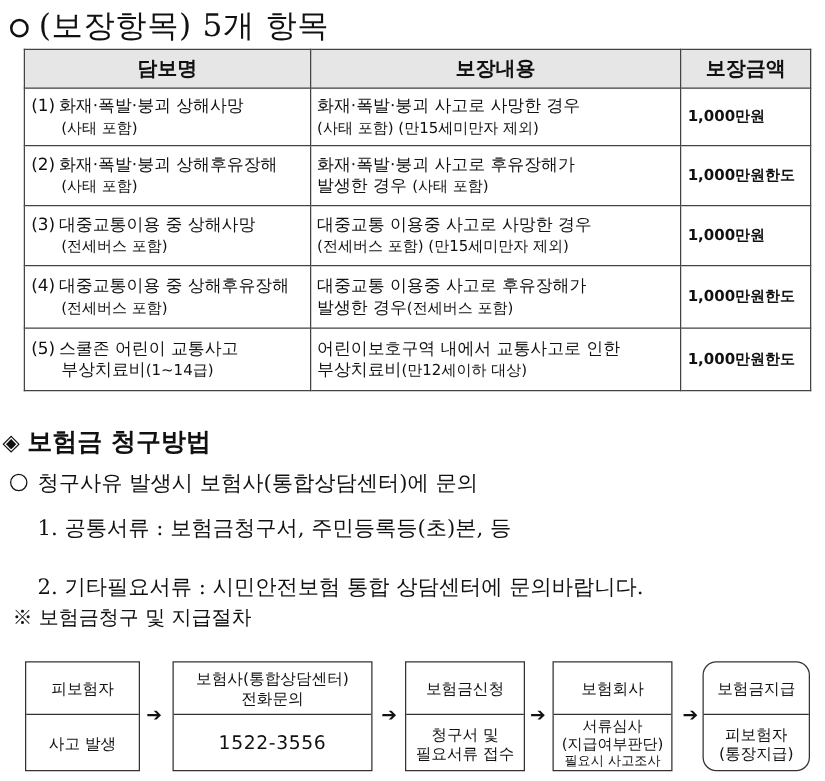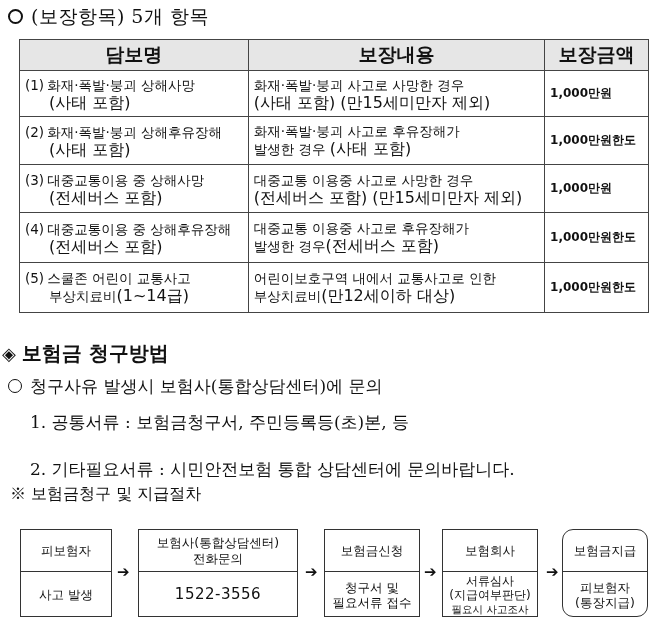--- a/index.html
+++ b/index.html
@@ -1,30 +1,30 @@
 <!DOCTYPE html>
 <html><head>
 <meta charset="utf-8">
 <style>
   * { box-sizing: border-box; margin: 0; padding: 0; }
   html, body { width: 660px; height: 625px; background: #ffffff; overflow: hidden; }
   body { position: relative; color: #111; font-family: "DejaVu Sans", "Liberation Sans", sans-serif; }
 
   .serif { font-family: "DejaVu Serif", "Liberation Serif", serif; }
 
-  .heading1 { position: absolute; left: 8px; top: 4px; font-size: 19px; letter-spacing: 0.5px; }
+  .heading1 { position: absolute; left: 8px; top: 4px; font-size: 25px; letter-spacing: 0.5px; }
   .heading1 .circle { display: inline-block; width: 15px; height: 15px; border: 2px solid #111; border-radius: 50%; margin-right: 8px; vertical-align: -1px; }
 
   table.cov { position: absolute; left: 19px; top: 39px; width: 630px; border-collapse: collapse; }
   table.cov th, table.cov td { border: 1.5px solid #444; }
-  table.cov th { background: #e6e6e6; height: 31px; font-size: 19px; font-weight: bold; text-align: center; }
+  table.cov th { background: #e6e6e6; height: 31px; font-size: 16px; font-weight: bold; text-align: center; }
   table.cov td { font-size: 13.5px; vertical-align: middle; padding: 2px 5px; line-height: 17px; }
   table.cov td.amt { text-align: left; font-size: 12px; font-weight: bold; }
   .num { margin-right: 3px; }
-  .sub { font-size: 16px; }
+  .sub { font-size: 12px; }
   .indent { padding-left: 24px; display: block; }
   .r1 td { height: 46px; }
   .r2 td { height: 48px; }
   .r3 td { height: 48px; }
   .r4 td { height: 50px; }
   .r5 td { height: 50px; }
 
   .heading2 { position: absolute; left: 2px; top: 340px; font-size: 20px; font-weight: bold; }
   .heading2 .diamond { display: inline-block; font-size: 18px; margin-right: 6px; }
 

